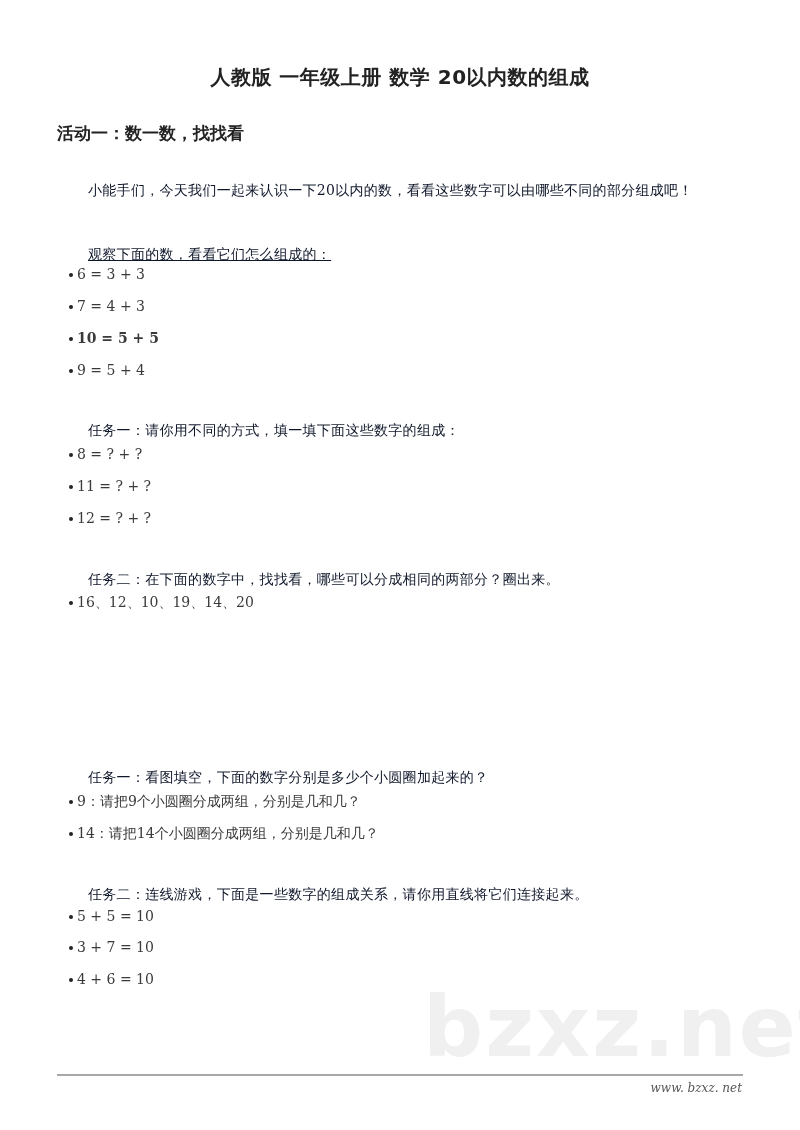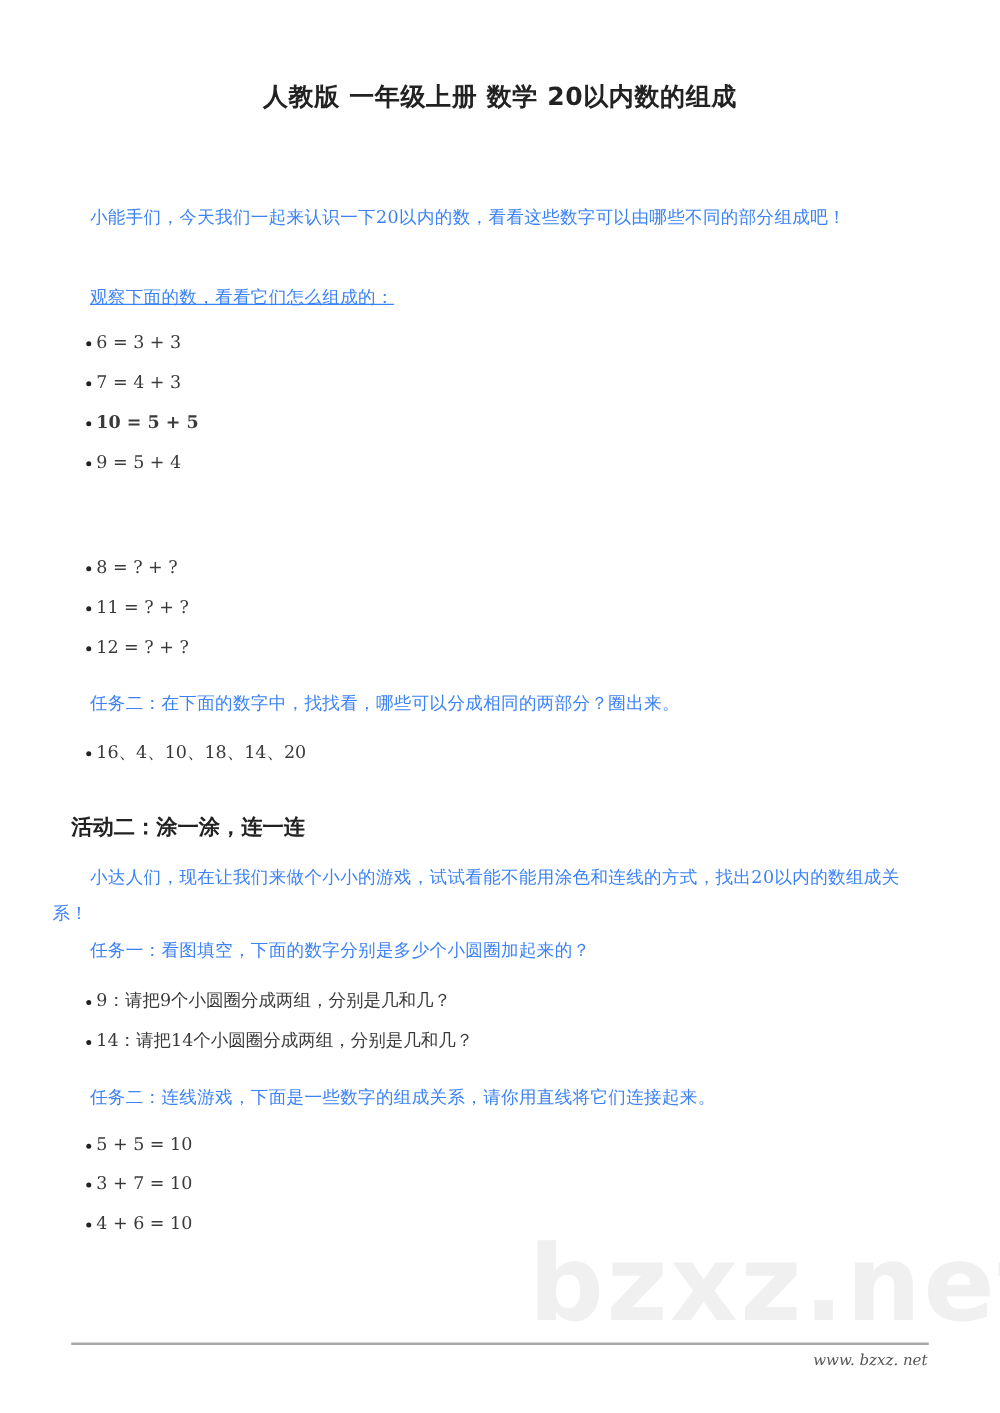--- a/index.html
+++ b/index.html
@@ -12,22 +12,22 @@
     .title {
       position: absolute; left: 0; width: 800px; top: 64px;
       text-align: center; font-family: "DejaVu Sans", "Liberation Sans", sans-serif;
       font-weight: bold; font-size: 20px; color: #222; letter-spacing: 0.5px;
     }
     .h2 {
       position: absolute; left: 57px; font-family: "DejaVu Sans", "Liberation Sans", sans-serif;
       font-weight: bold; font-size: 17px; color: #222;
     }
     .para {
-      position: absolute; left: 42px; width: 690px; font-size: 14px; line-height: 29px;
-      text-indent: 30px; color: #3b82f6; letter-spacing: 0.3px;
+      position: absolute; left: 58px; width: 690px; font-size: 14px; line-height: 29px;
+      text-indent: 30px; color: #0f172a; letter-spacing: 0.3px; margin-top: 16px;
     }
     .bullet {
       position: absolute; left: 77px; font-size: 14px; color: #3a3a3a; line-height: 18px;
       white-space: pre;
     }
     .bullet::before {
       content: ""; position: absolute; left: -8px; top: 8px; width: 4px; height: 4px;
       border-radius: 50%; background: #222;
     }
     .watermark {
@@ -42,37 +42,37 @@
       position: absolute; right: 58px; top: 1081px; font-family: "DejaVu Serif", "Liberation Serif", serif;
       font-style: italic; font-size: 12px; color: #555;
     }
   </style>
 </head>
 <body>
 
 <div class="page">
   <div class="title">人教版 一年级上册 数学 20以内数的组成</div>
 
+  <div class="h2" style="top:122px;">活动一：数一数，找找看</div>
   <div class="para" style="top:160px;">小能手们，今天我们一起来认识一下20以内的数，看看这些数字可以由哪些不同的部分组成吧！</div>
   <div class="para" style="top:224px;text-decoration:underline;">观察下面的数，看看它们怎么组成的：</div>
 
   <div class="bullet" style="top:265px;">6 = 3 + 3</div>
   <div class="bullet" style="top:297px;">7 = 4 + 3</div>
   <div class="bullet" style="top:329px;font-weight:bold;">10 = 5 + 5</div>
   <div class="bullet" style="top:361px;">9 = 5 + 4</div>
 
+  <div class="para" style="top:400px;">任务一：请你用不同的方式，填一填下面这些数字的组成：</div>
   <div class="bullet" style="top:445px;">8 = ? + ?</div>
   <div class="bullet" style="top:477px;">11 = ? + ?</div>
   <div class="bullet" style="top:509px;">12 = ? + ?</div>
 
   <div class="para" style="top:549px;">任务二：在下面的数字中，找找看，哪些可以分成相同的两部分？圈出来。</div>
-  <div class="bullet" style="top:593px;">16、4、10、18、14、20</div>
+  <div class="bullet" style="top:593px;">16、12、10、19、14、20</div>
 
-  <div class="h2" style="top:650px;">活动二：涂一涂，连一连</div>
-  <div class="para" style="top:688px;">小达人们，现在让我们来做个小小的游戏，试试看能不能用涂色和连线的方式，找出20以内的数组成关系！</div>
   <div class="para" style="top:747px;">任务一：看图填空，下面的数字分别是多少个小圆圈加起来的？</div>
   <div class="bullet" style="top:792px;">9：请把9个小圆圈分成两组，分别是几和几？</div>
   <div class="bullet" style="top:824px;">14：请把14个小圆圈分成两组，分别是几和几？</div>
 
   <div class="para" style="top:864px;">任务二：连线游戏，下面是一些数字的组成关系，请你用直线将它们连接起来。</div>
   <div class="bullet" style="top:907px;">5 + 5 = 10</div>
   <div class="bullet" style="top:938px;">3 + 7 = 10</div>
   <div class="bullet" style="top:970px;">4 + 6 = 10</div>
 
   <div class="watermark">bzxz.net</div>

